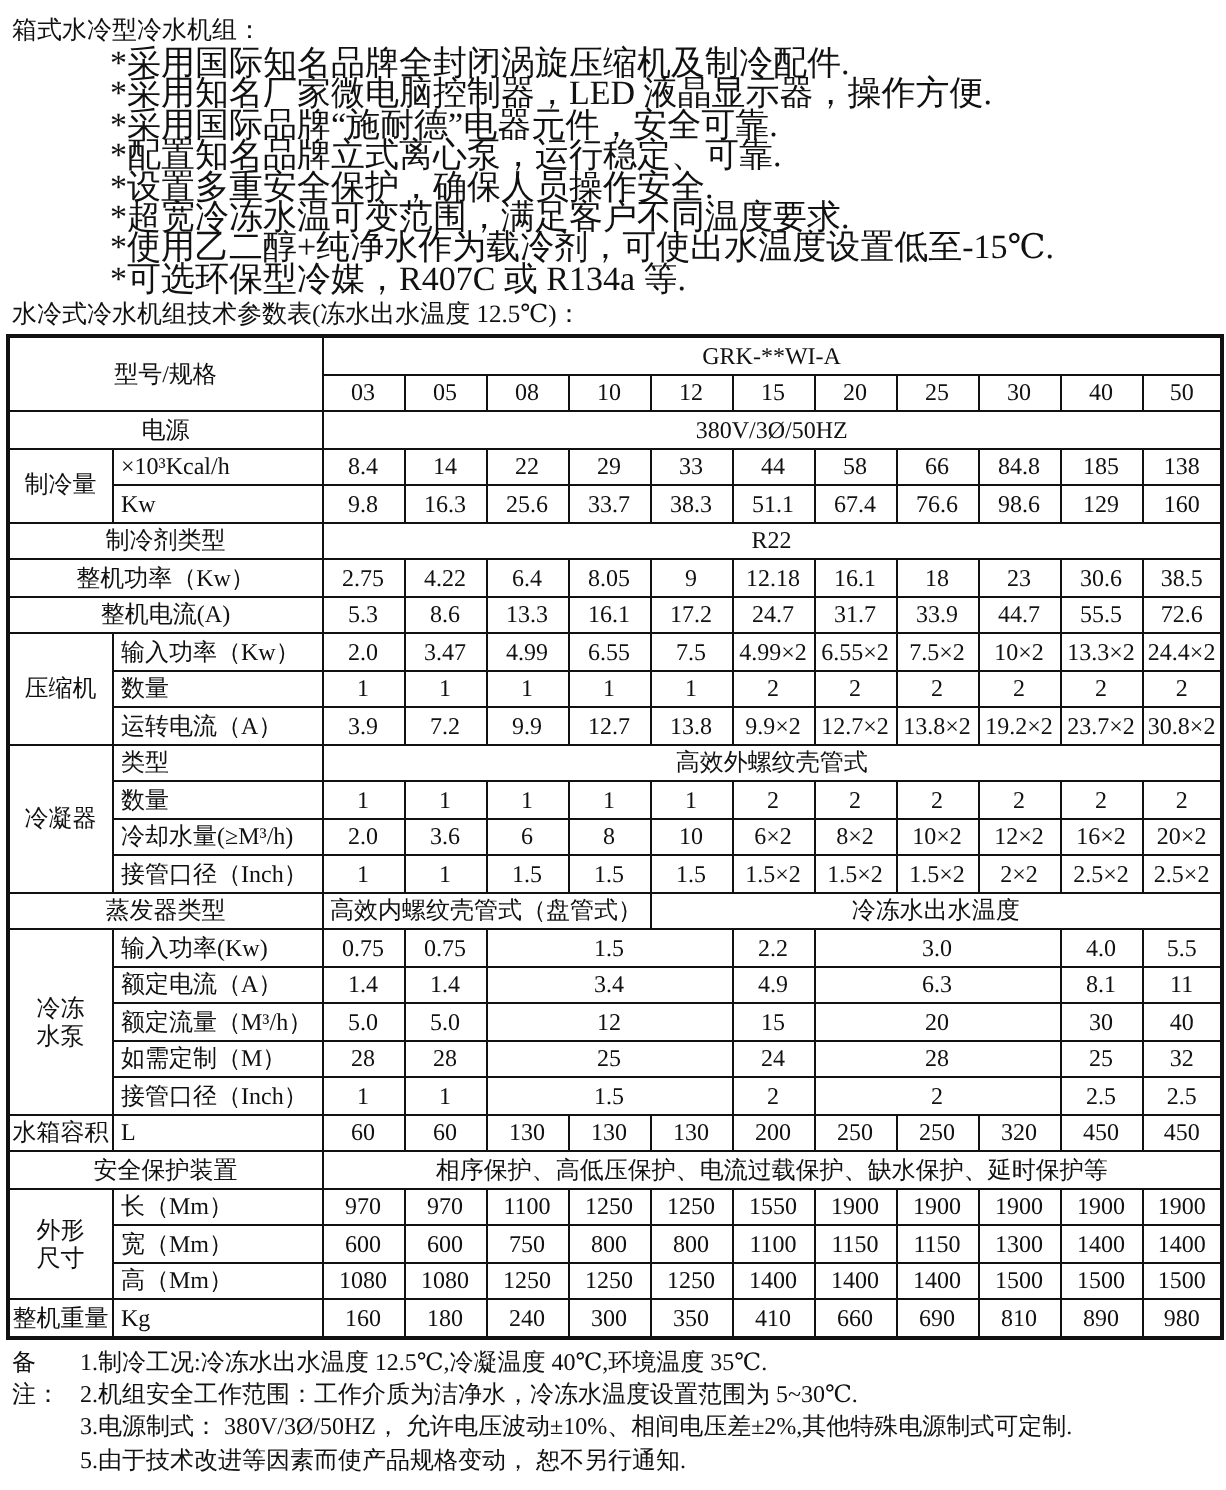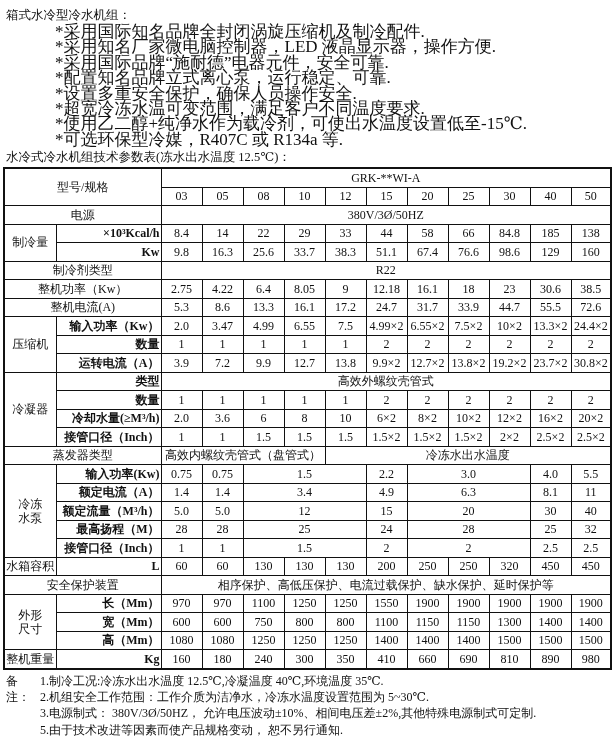--- a/index.html
+++ b/index.html
@@ -17,21 +17,21 @@
     border-collapse:collapse;table-layout:fixed;
     width:607px;margin-left:-3px;margin-top:1px;
     border:2px solid #111;
   }
   table.spec td{
     border:1px solid #111;
     font-size:12px;line-height:13px;height:17.5px;
     text-align:center;vertical-align:middle;
     padding:0 1px;overflow:hidden;white-space:nowrap;
   }
-  table.spec td.tl{text-align:right;padding-left:4px;font-weight:bold;}
+  table.spec td.tl{text-align:left;padding-left:4px;}
   table.spec td.pre{white-space:pre-line;line-height:14px;}
   .notes{display:grid;grid-template-columns:34px 1fr;margin-top:3px;}
   .notes-label{font-size:12px;line-height:16.3px;}
   .note-items{font-size:12px;}
   .note-items div{line-height:16.3px;white-space:nowrap;}
 </style>
 </head>
 <body>
 
 <div class="doc">
@@ -267,21 +267,21 @@
           <td class="tl">额定流量（M³/h）</td>
           <td>5.0</td>
           <td>5.0</td>
           <td colspan="3">12</td>
           <td>15</td>
           <td colspan="3">20</td>
           <td>30</td>
           <td>40</td>
         </tr>
         <tr>
-          <td class="tl">最高扬程（M）</td>
+          <td class="tl">如需定制（M）</td>
           <td>28</td>
           <td>28</td>
           <td colspan="3">25</td>
           <td>24</td>
           <td colspan="3">28</td>
           <td>25</td>
           <td>32</td>
         </tr>
         <tr>
           <td class="tl">接管口径（Inch）</td>

